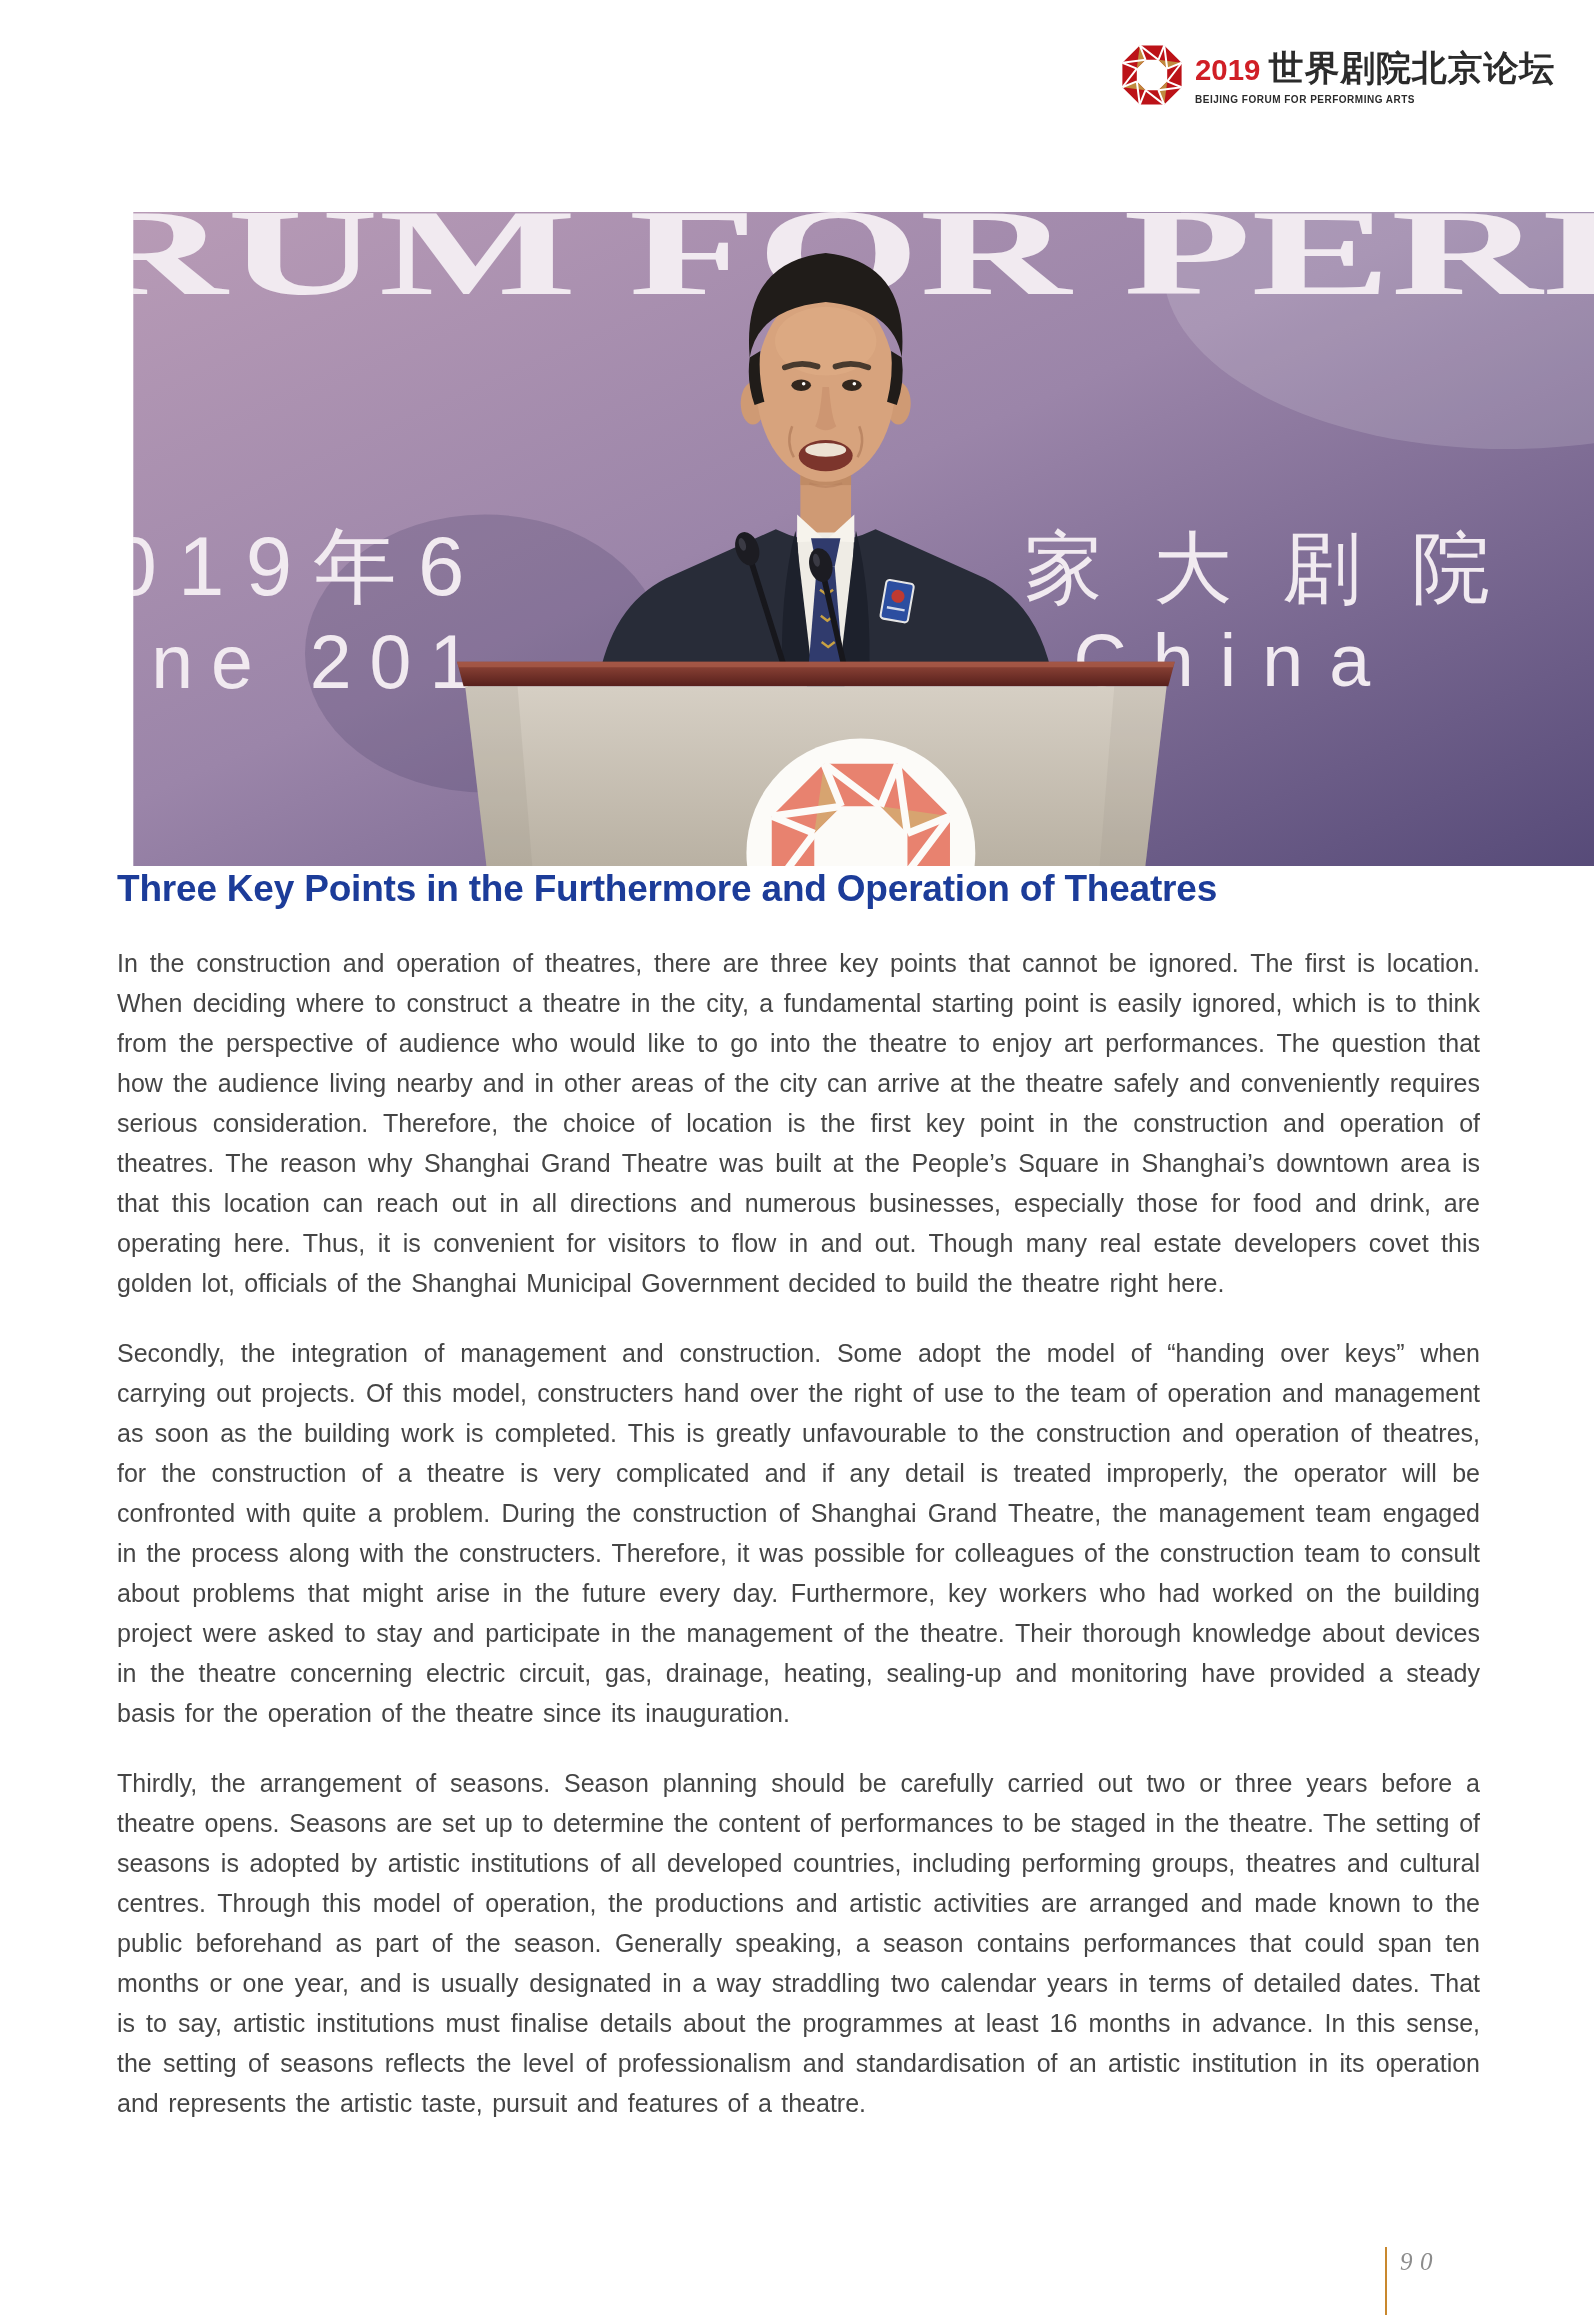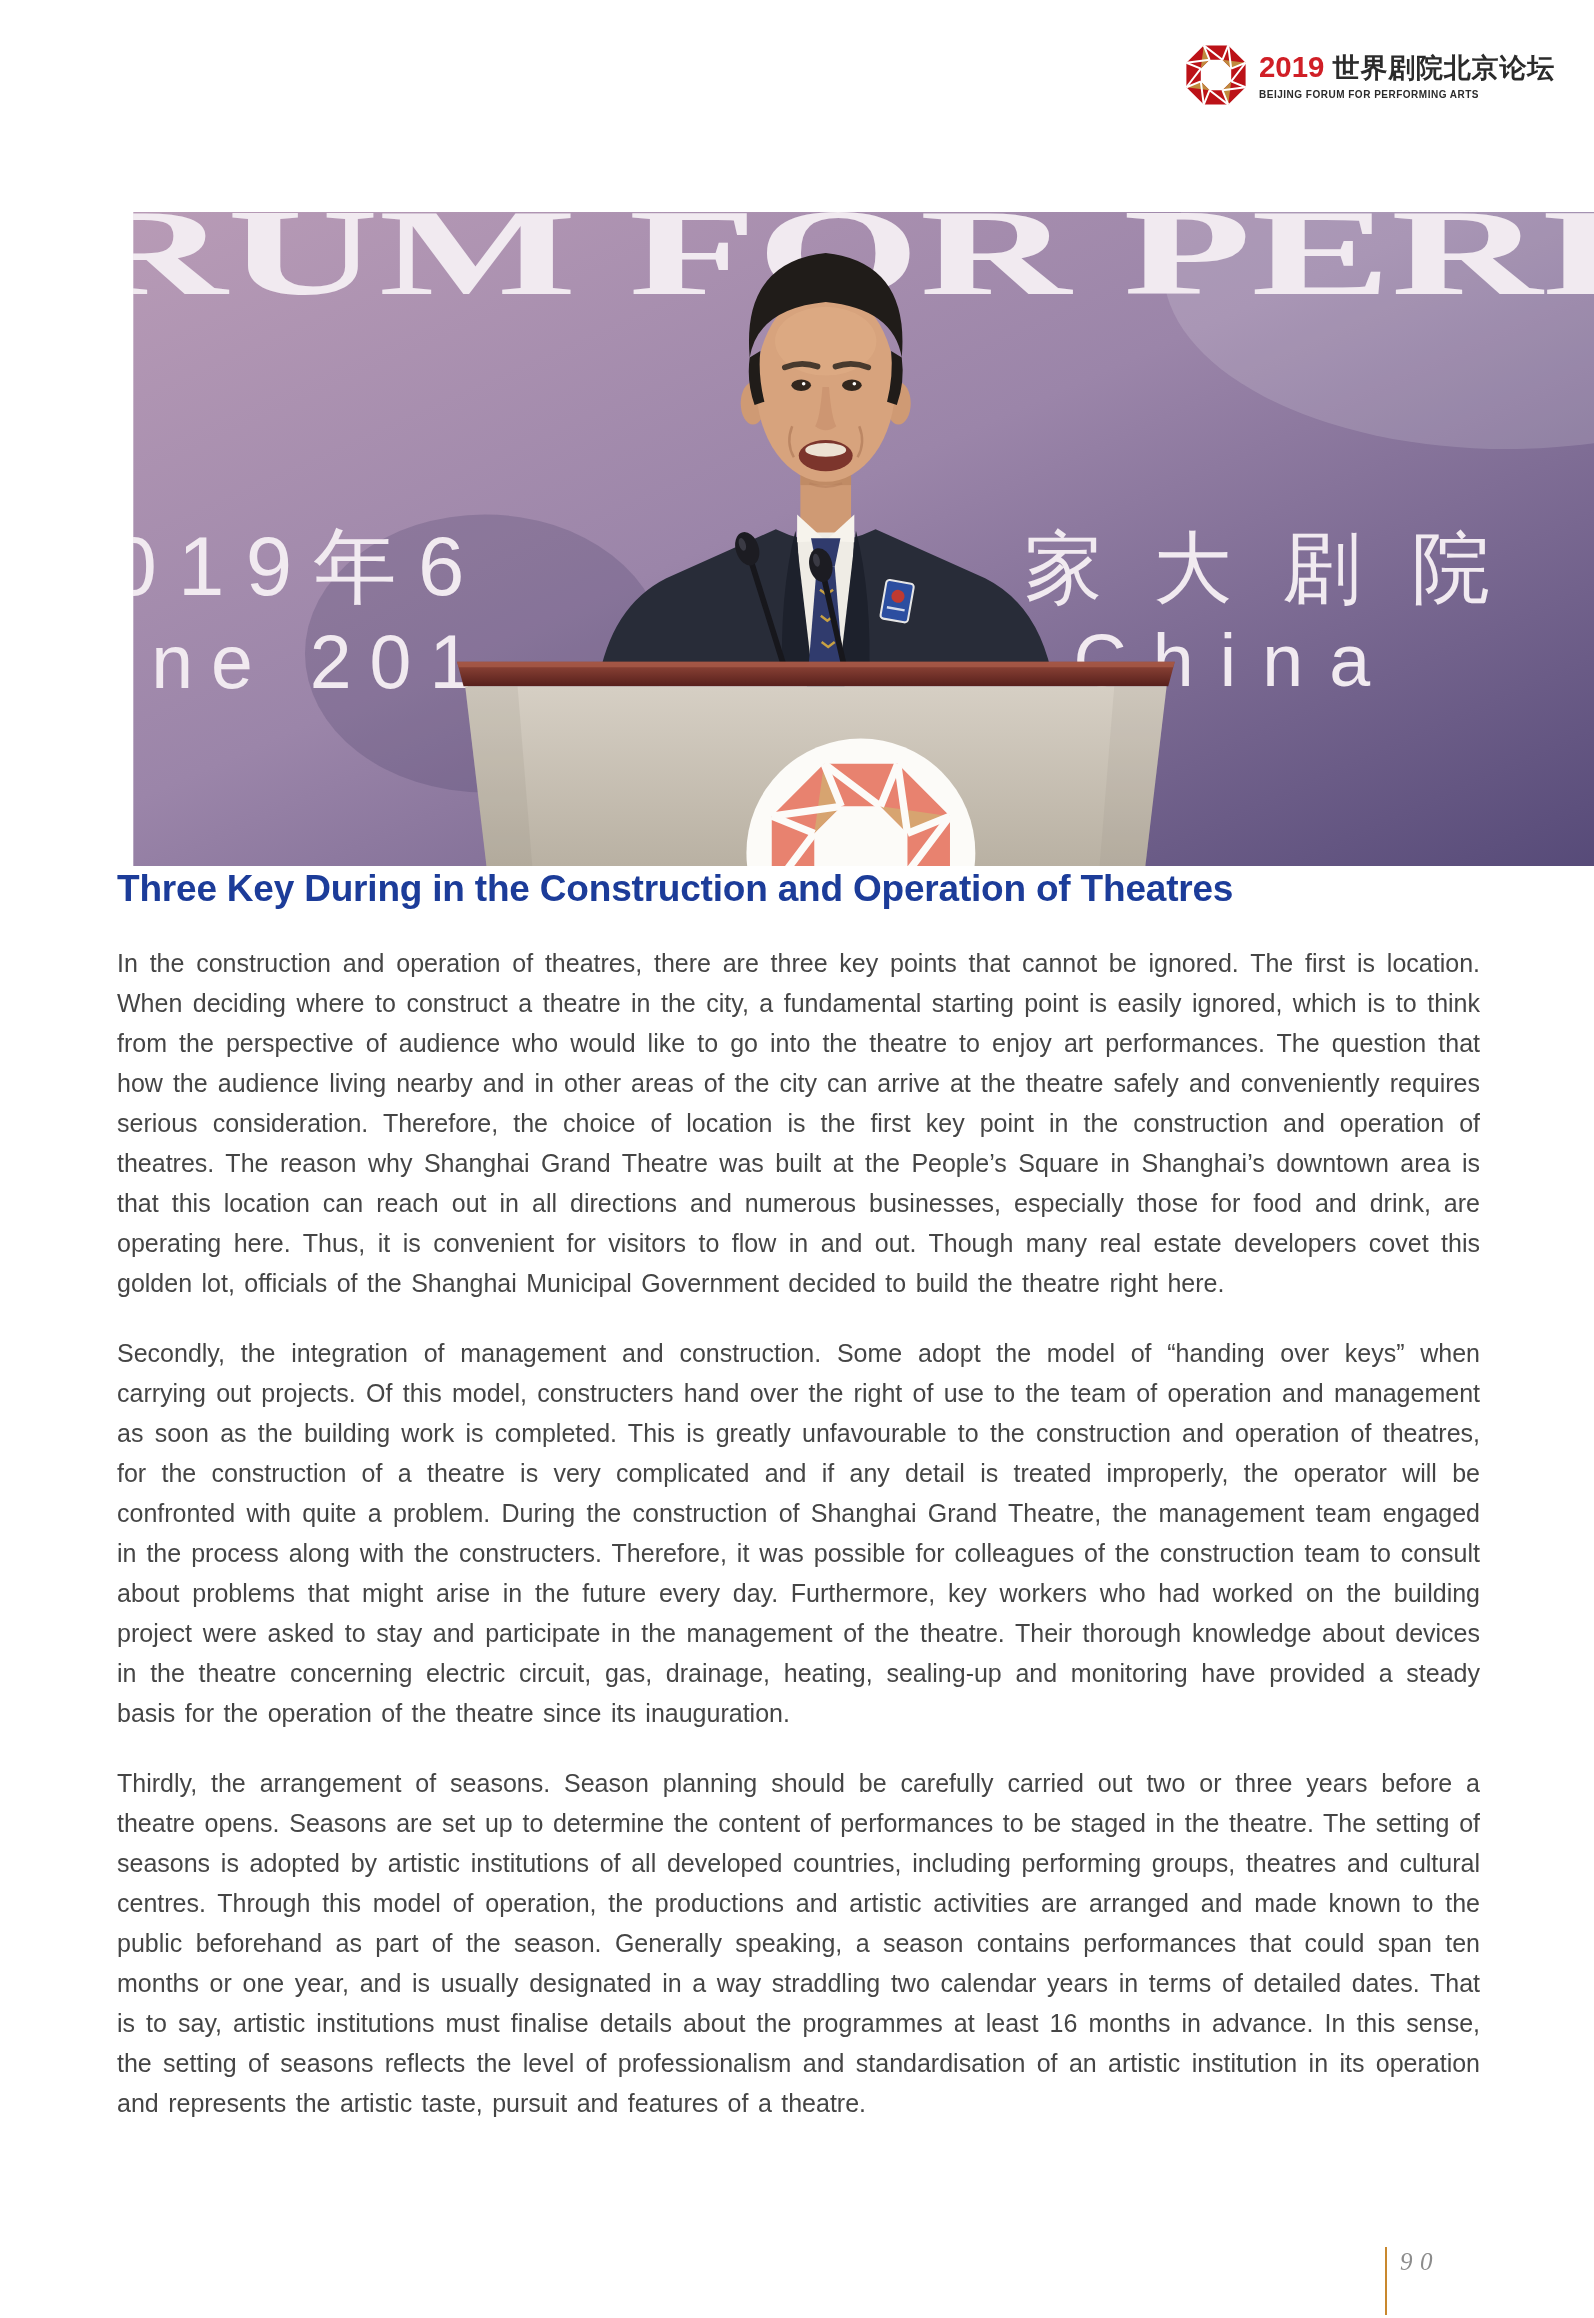--- a/index.html
+++ b/index.html
@@ -6,21 +6,21 @@
   .page{position:relative;width:1594px;height:2315px;background:#ffffff;overflow:hidden;
         font-family:"Liberation Serif",serif;}
 
   
   .brand{position:absolute;top:43px;right:39px;display:flex;align-items:center;gap:11.5px;}
   .brand-mark{width:64px;height:64px;flex:0 0 auto;}
   .brand-text{display:flex;flex-direction:column;justify-content:center;}
   .brand-line1{display:flex;align-items:baseline;gap:8.2px;white-space:nowrap;
                font-family:"Liberation Sans",sans-serif;font-weight:bold;}
   .brand-year{color:#d01f26;font-size:29.4px;}
-  .brand-zh{color:#2b2b2b;font-size:27px;letter-spacing:0.8px;}
+  .brand-zh{color:#2b2b2b;font-size:35px;letter-spacing:0.8px;}
   .brand-line2{font-family:"Liberation Sans",sans-serif;font-weight:bold;color:#2b2b2b;
                font-size:10px;letter-spacing:0.5px;margin-top:2.5px;white-space:nowrap;}
 
   
   .photo{position:absolute;left:117px;top:196px;width:1477px;height:654px;margin:16px;overflow:hidden;}
   .photo svg{display:block;}
 
   
   .content{position:absolute;left:117px;top:869px;width:1363px;}
   .content h1{margin:0 0 33px 0;font-family:"Liberation Sans",sans-serif;font-weight:bold;
@@ -182,21 +182,21 @@
           <g stroke="#fcfbf8" stroke-width="9" fill="none">
             <path d="M999 739 L947 760 M999 829 L947 808 M935 893 L914 841 M845 893 L866 841 M781 829 L833 808 M781 739 L833 760 M845 675 L866 727 M935 675 L914 727"></path>
             <path d="M999 739 L947 808 M999 829 L914 841 M935 893 L866 841 M845 893 L833 808 M781 829 L833 760 M781 739 L866 727 M845 675 L914 727 M935 675 L947 760"></path>
           </g>
         </g>
       </g>
     </svg>
   </figure>
 
   <main class="content">
-    <h1>Three Key During in the Construction and Operation of Theatres</h1>
+    <h1>Three Key Points in the Furthermore and Operation of Theatres</h1>
     <p>In the construction and operation of theatres, there are three key points that cannot be ignored. The first is location. When deciding where to construct a theatre in the city, a fundamental starting point is easily ignored, which is to think from the perspective of audience who would like to go into the theatre to enjoy art performances. The question that how the audience living nearby and in other areas of the city can arrive at the theatre safely and conveniently requires serious consideration. Therefore, the choice of location is the first key point in the construction and operation of theatres. The reason why Shanghai Grand Theatre was built at the People’s Square in Shanghai’s downtown area is that this location can reach out in all directions and numerous businesses, especially those for food and drink, are operating here. Thus, it is convenient for visitors to flow in and out. Though many real estate developers covet this golden lot, officials of the Shanghai Municipal Government decided to build the theatre right here.</p>
     <p>Secondly, the integration of management and construction. Some adopt the model of “handing over keys” when carrying out projects. Of this model, constructers hand over the right of use to the team of operation and management as soon as the building work is completed. This is greatly unfavourable to the construction and operation of theatres, for the construction of a theatre is very complicated and if any detail is treated improperly, the operator will be confronted with quite a problem. During the construction of Shanghai Grand Theatre, the management team engaged in the process along with the constructers. Therefore, it was possible for colleagues of the construction team to consult about problems that might arise in the future every day. Furthermore, key workers who had worked on the building project were asked to stay and participate in the management of the theatre. Their thorough knowledge about devices in the theatre concerning electric circuit, gas, drainage, heating, sealing-up and monitoring have provided a steady basis for the operation of the theatre since its inauguration.</p>
     <p>Thirdly, the arrangement of seasons. Season planning should be carefully carried out two or three years before a theatre opens. Seasons are set up to determine the content of performances to be staged in the theatre. The setting of seasons is adopted by artistic institutions of all developed countries, including performing groups, theatres and cultural centres. Through this model of operation, the productions and artistic activities are arranged and made known to the public beforehand as part of the season. Generally speaking, a season contains performances that could span ten months or one year, and is usually designated in a way straddling two calendar years in terms of detailed dates. That is to say, artistic institutions must finalise details about the programmes at least 16 months in advance. In this sense, the setting of seasons reflects the level of professionalism and standardisation of an artistic institution in its operation and represents the artistic taste, pursuit and features of a theatre.</p>
   </main>
 
   <footer class="pagefoot">
     <span class="foot-num">90</span>
   </footer>
 
 </div>

